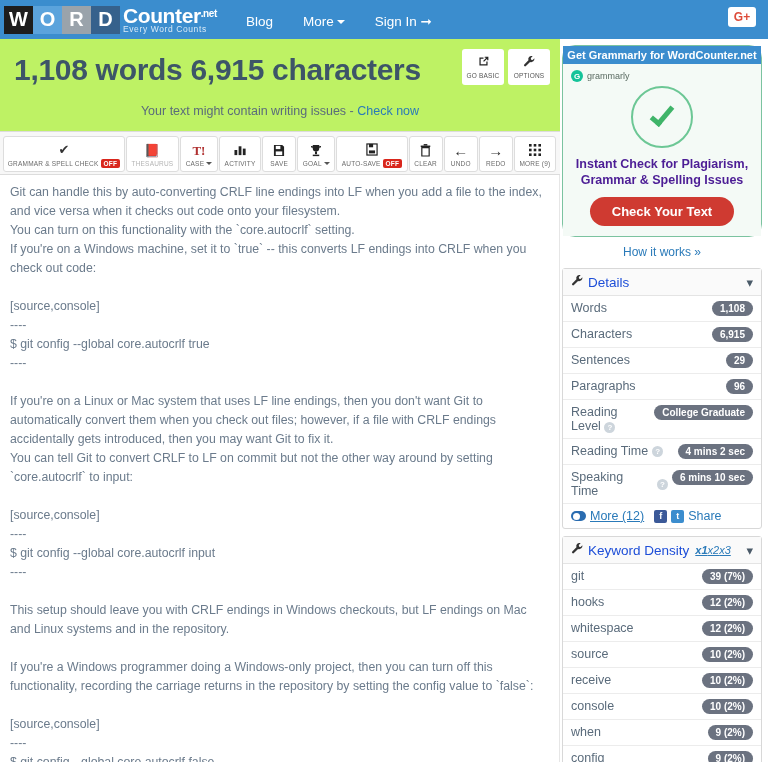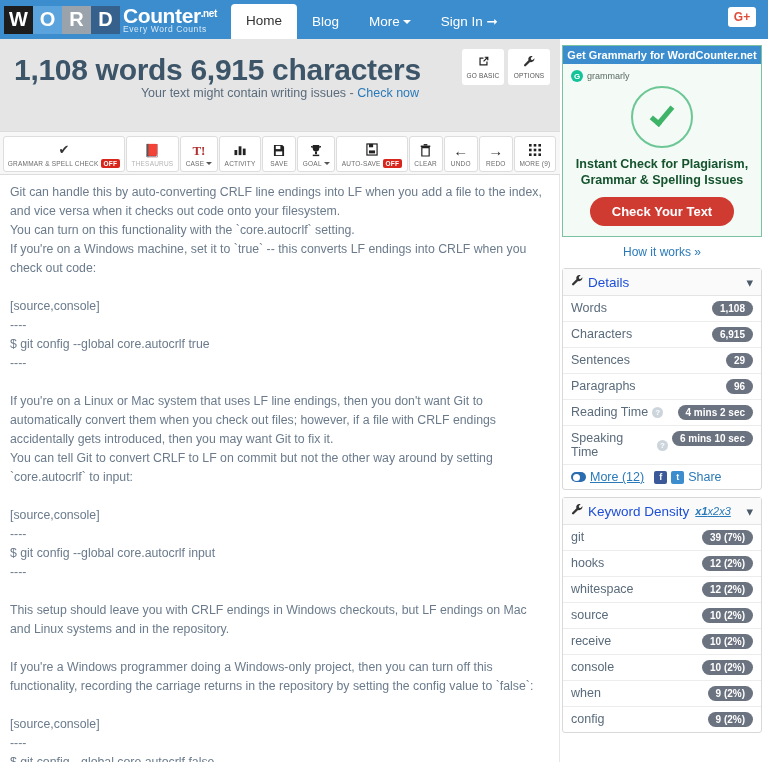--- a/index.html
+++ b/index.html
@@ -70,40 +70,41 @@
     cursor: pointer;
   }
 
   
   .page { display: flex; height: 723px; }
   .left-col { width: 560px; }
   .right-col { width: 208px; padding: 6px 6px 0 2px; }
 
   
   .counter-panel {
-    background: #e5e5e5;
+    background: #bef264;
     padding: 14px 10px 8px 10px;
     position: relative;
     height: 92px;
   }
   .count-line {
     font-size: 30px; font-weight: bold; color: #3d5568;
     letter-spacing: -.3px; line-height: 1.1; padding-left: 4px;
   }
   .hdr-btns { position: absolute; right: 10px; top: 10px; display: flex; gap: 4px; }
   .hdr-btn {
     background: #ffffff; border-radius: 3px;
     width: 42px; height: 36px;
     display: flex; flex-direction: column; align-items: center; justify-content: center;
     cursor: pointer; gap: 2px;
   }
   .hdr-btn .glyph { font-size: 14px; color: #333; line-height: 1; }
   .hdr-btn .lbl { font-size: 6.5px; color: #555; letter-spacing: .2px; }
   .notice {
     text-align: center; font-size: 12.5px; color: #5a6b7b;
+    margin-top: 18px;
   }
   .notice a { color: #2a7ab9; text-decoration: none; cursor: pointer; }
 
   
   .toolbar-wrap {
     border-top: 1px solid #dcdcdc;
     border-bottom: 1px solid #dcdcdc;
     background: #f7f7f7;
     padding: 4px 3px;
     height: 44px;
@@ -149,21 +150,21 @@
     outline: none;
   }
 
   
   .card {
     border: 1px solid #d8d8d8;
     border-radius: 3px;
     background: #ffffff;
     margin-bottom: 7px;
   }
-  .ad-card { border: 1px solid #7bc3a0; border-radius: 0; margin-bottom: 2px; }
+  .ad-card { border: 1px solid #7bc3a0; border-radius: 13px; margin-bottom: 2px; }
   .ad-head {
     background: #3b8dce; color: #ffffff;
     font-size: 11px; font-weight: bold; text-align: center;
     padding: 3px 0;
   }
   .ad-body { background: #f4faf6; padding: 6px 8px 10px; text-align: center; }
   .gr-brand { display: flex; align-items: center; gap: 4px; }
   .gr-circle {
     width: 12px; height: 12px; border-radius: 50%;
     background: #15c39a; color: #fff; font-size: 8px; font-weight: bold;
@@ -174,21 +175,21 @@
     width: 62px; height: 62px; border-radius: 50%;
     border: 2px solid #6cc795; margin: 4px auto 8px;
     display: flex; align-items: center; justify-content: center;
   }
   .check-mark {
     width: 12px; height: 24px;
     border-right: 5px solid #3fb469; border-bottom: 5px solid #3fb469;
     transform: rotate(40deg); margin-top: -6px;
   }
   .ad-text {
-    font-size: 12.5px; font-weight: bold; color: #14532d;
+    font-size: 12.5px; font-weight: bold; color: #4c1d95;
     line-height: 16px; margin-bottom: 9px;
   }
   .ad-btn {
     display: inline-block; background: #cf3a31; color: #ffffff;
     font-size: 13px; font-weight: bold; border-radius: 17px;
     padding: 7px 22px; cursor: pointer;
   }
   .how-link {
     text-align: center; font-size: 12px; color: #2a7ab9;
     padding: 6px 0 9px; cursor: pointer;
@@ -261,21 +262,20 @@
     </div>
     <div class="logo-word">
       <div>
         <span class="logo-counter">Counter</span><span class="logo-counter logo-net">.net</span>
       </div>
       <div class="logo-tag">Every Word Counts</div>
     </div>
   </div>
 
   <div class="nav-items">
-    <div class="nav-item active">Home</div>
     <div class="nav-item">Blog</div>
     <div class="nav-item"><span>More</span><span class="caret"></span></div>
     <div class="nav-item"><span>Sign In</span> <span>➞</span></div>
   </div>
 
   <div class="gplus-btn">G+</div>
 </div>
 
 <div class="page">
 
@@ -496,20 +496,27 @@
         <span class="lab">Characters</span>
         <span class="pill">6,915</span>
       </div>
       <div class="row">
         <span class="lab">Sentences</span>
         <span class="pill">29</span>
       </div>
       <div class="row">
         <span class="lab">Paragraphs</span>
         <span class="pill">96</span>
+      </div>
+      <div class="row" style="align-items:flex-start;">
+        <span class="lab" style="display:block;">
+          <span>Reading Level</span>
+          <span class="qmark">?</span>
+        </span>
+        <span class="pill">College Graduate</span>
       </div>
       <div class="row">
         <span class="lab">
           <span>Reading Time</span>
           <span class="qmark">?</span>
         </span>
         <span class="pill">4 mins 2 sec</span>
       </div>
       <div class="row">
         <span class="lab">

